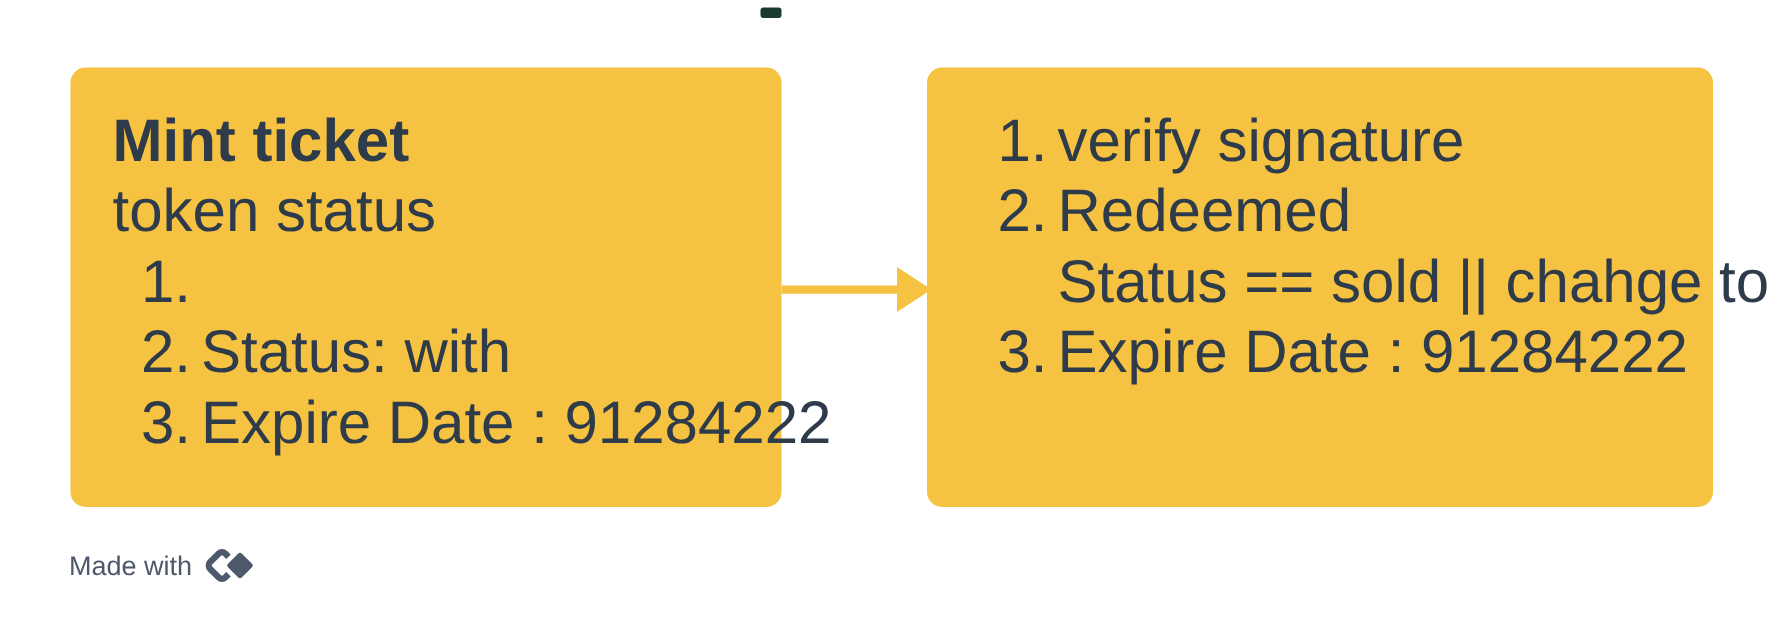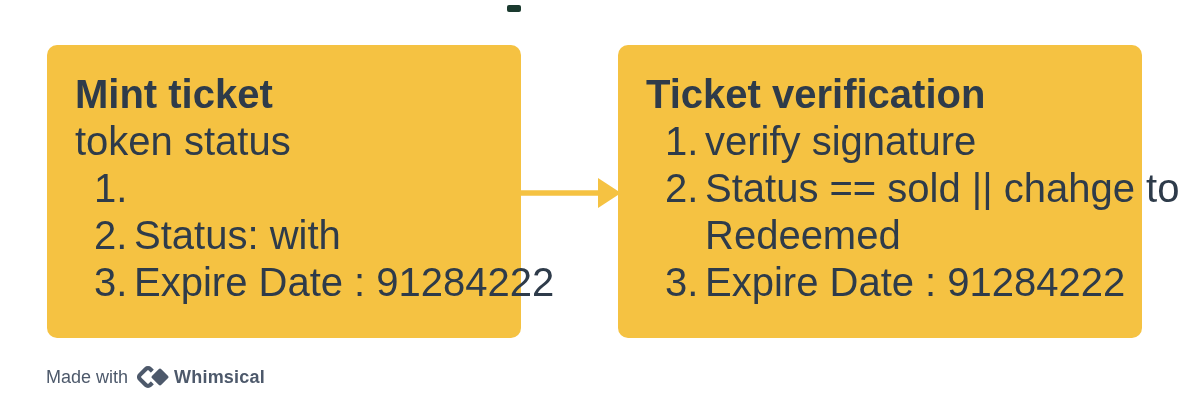--- a/index.html
+++ b/index.html
@@ -90,44 +90,42 @@
       </div>
     </div>
   </div>
 
   <svg class="connector-arrow" viewBox="0 0 101 30" xmlns="http://www.w3.org/2000/svg" aria-hidden="true">
     <line x1="1" y1="15" x2="80" y2="15" stroke="currentColor" stroke-width="5.5"></line>
     <polygon points="78,0 101,15 78,30" fill="currentColor"></polygon>
   </svg>
 
   <div class="card card-right">
-    <div class="card-title">Ticket verification</div>
     <div class="list">
       <div class="list-item">
         <span class="li-num">1.</span>
         <span class="li-text">verify signature</span>
       </div>
       <div class="list-item">
         <span class="li-num">2.</span>
         <span class="li-text">
+          <div>Redeemed</div>
           <div>Status == sold || chahge to</div>
-          <div>Redeemed</div>
         </span>
       </div>
       <div class="list-item">
         <span class="li-num">3.</span>
         <span class="li-text">Expire Date : 91284222</span>
       </div>
     </div>
   </div>
 
   <div class="footer">
     <span class="made-with">Made with</span>
     <svg class="whimsical-logo" width="34" height="28" viewBox="0 0 34 28" xmlns="http://www.w3.org/2000/svg" aria-hidden="true">
       <g>
         <rect x="-7.2" y="-7.2" width="14.4" height="14.4" rx="3" transform="translate(11,14) rotate(45)" fill="none" stroke="currentColor" stroke-width="4.2"></rect>
         <rect x="-8" y="-8" width="16" height="16" rx="3.4" transform="translate(23,14) rotate(45)" fill="currentColor" stroke="#FFFFFF" stroke-width="3"></rect>
       </g>
     </svg>
-    <span class="brand">Whimsical</span>
   </div>
 
 </div>
 
 </body></html>

